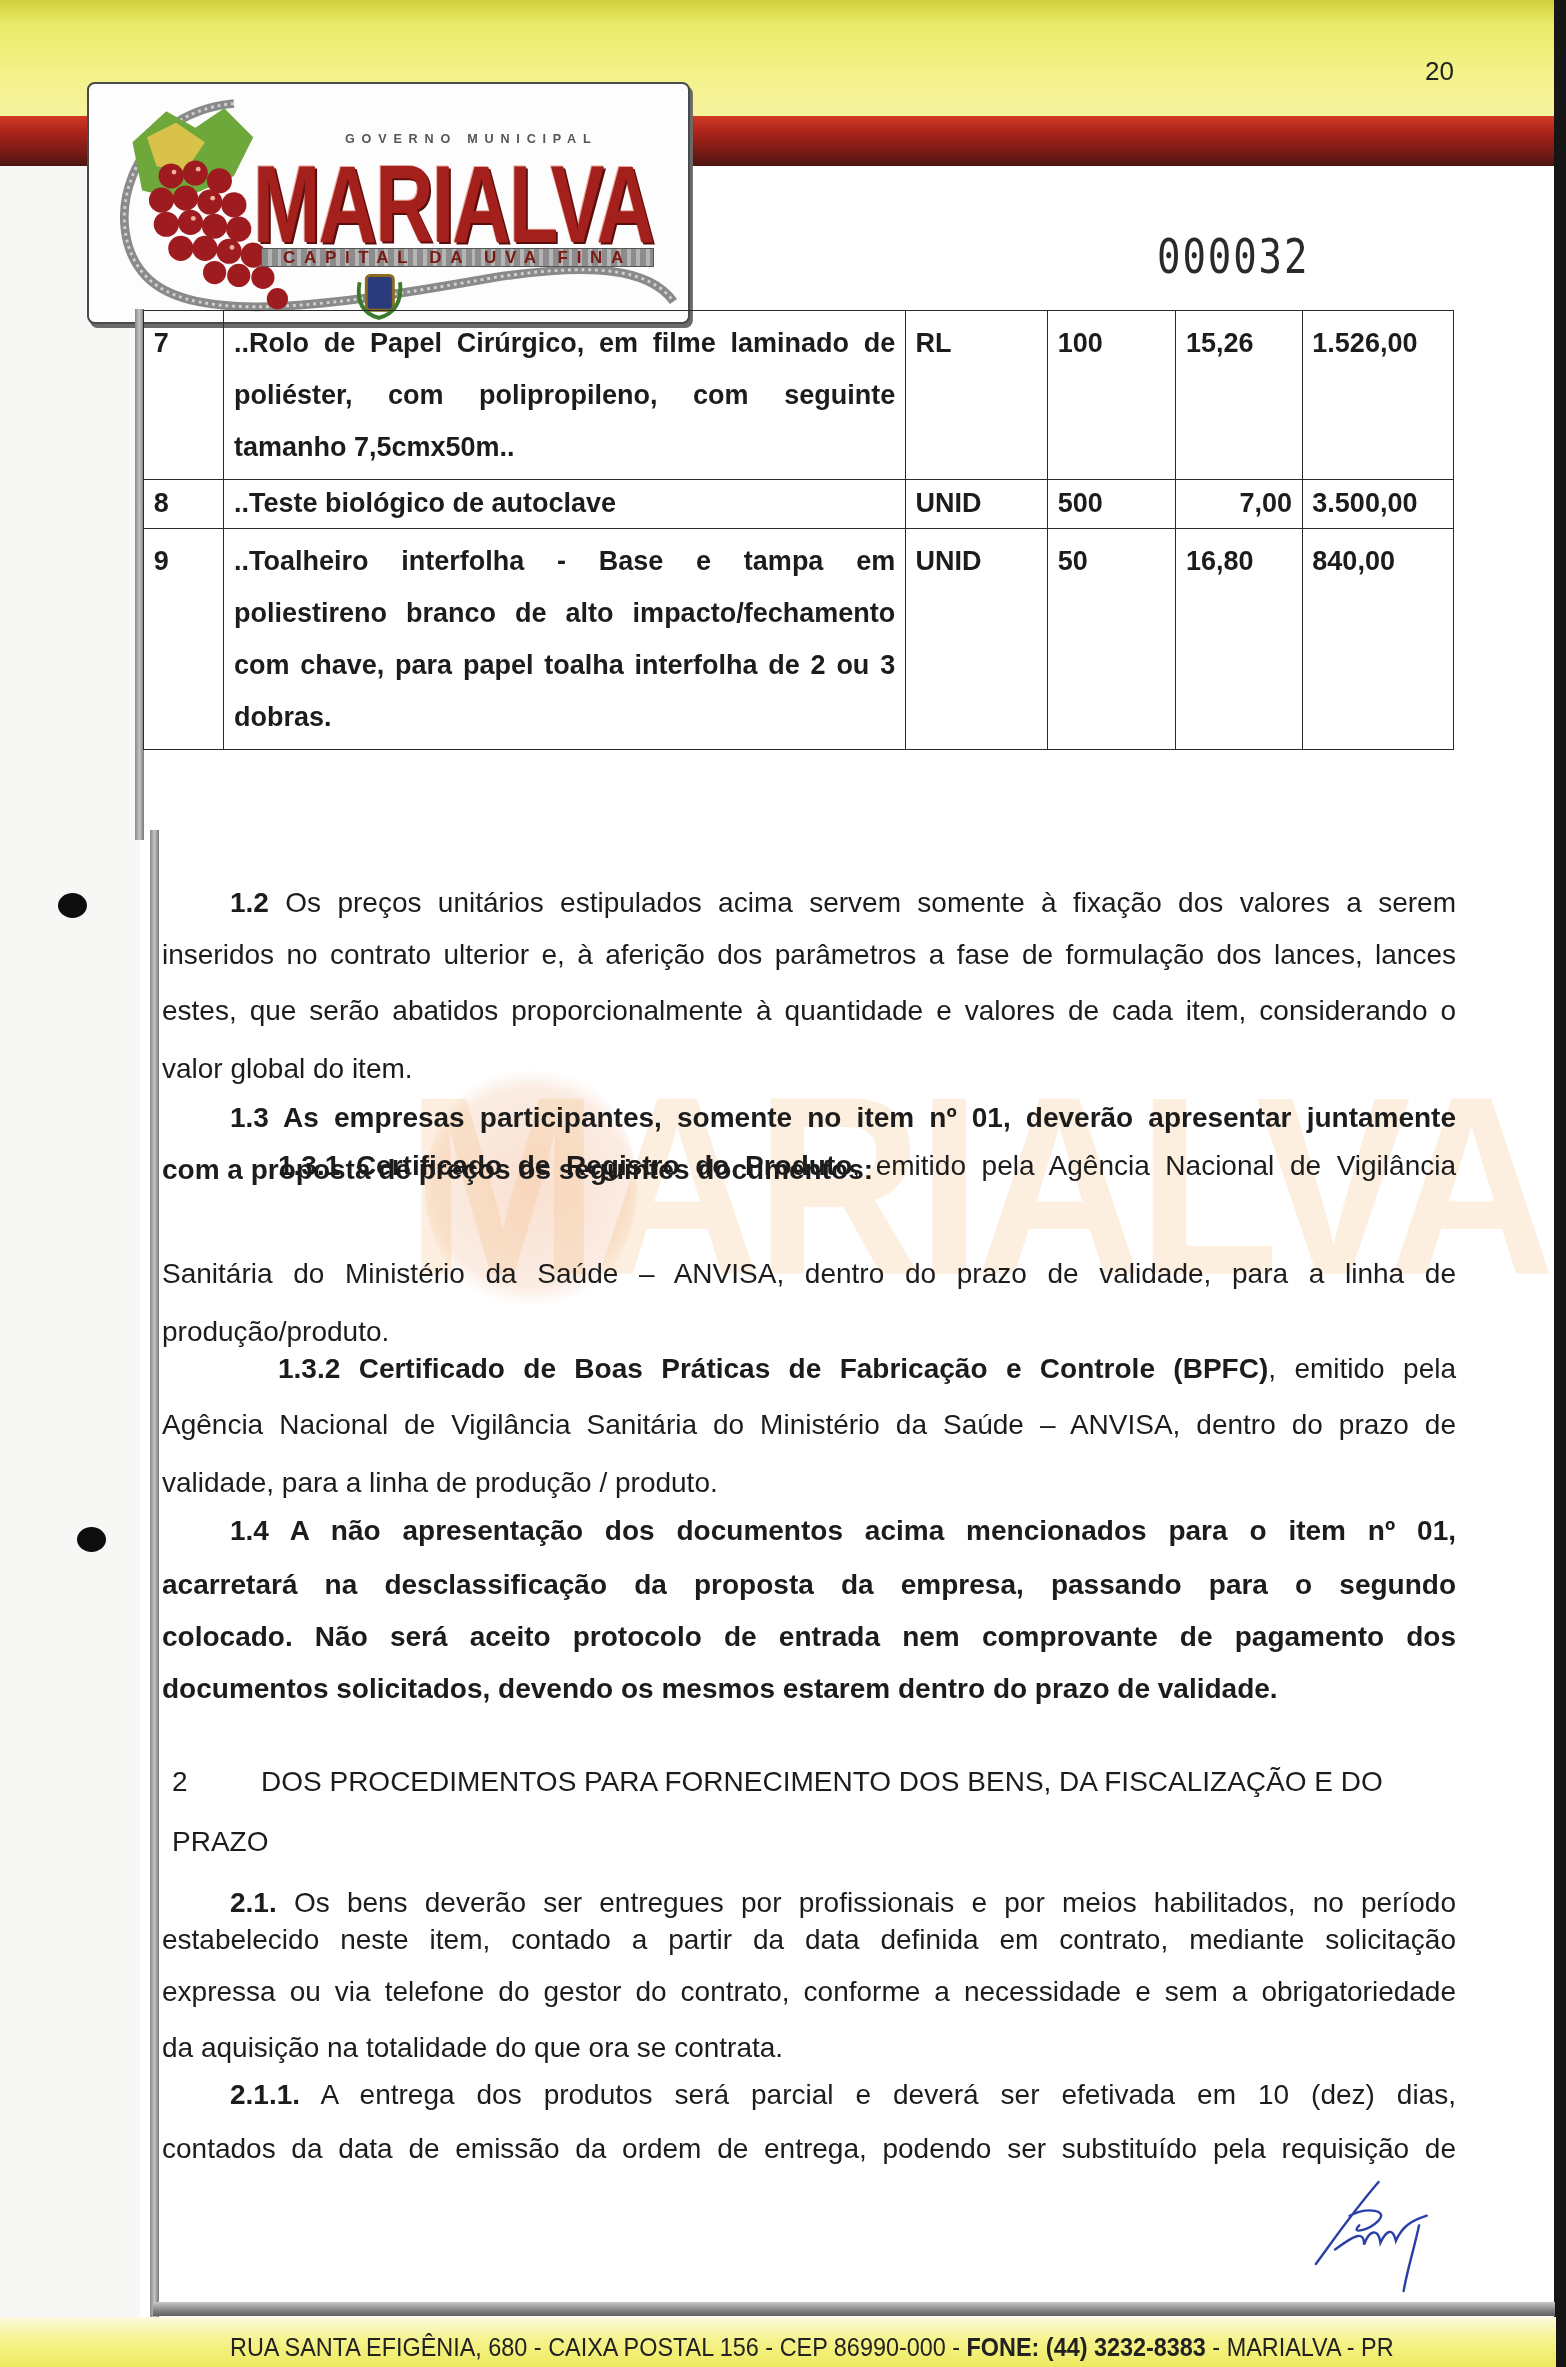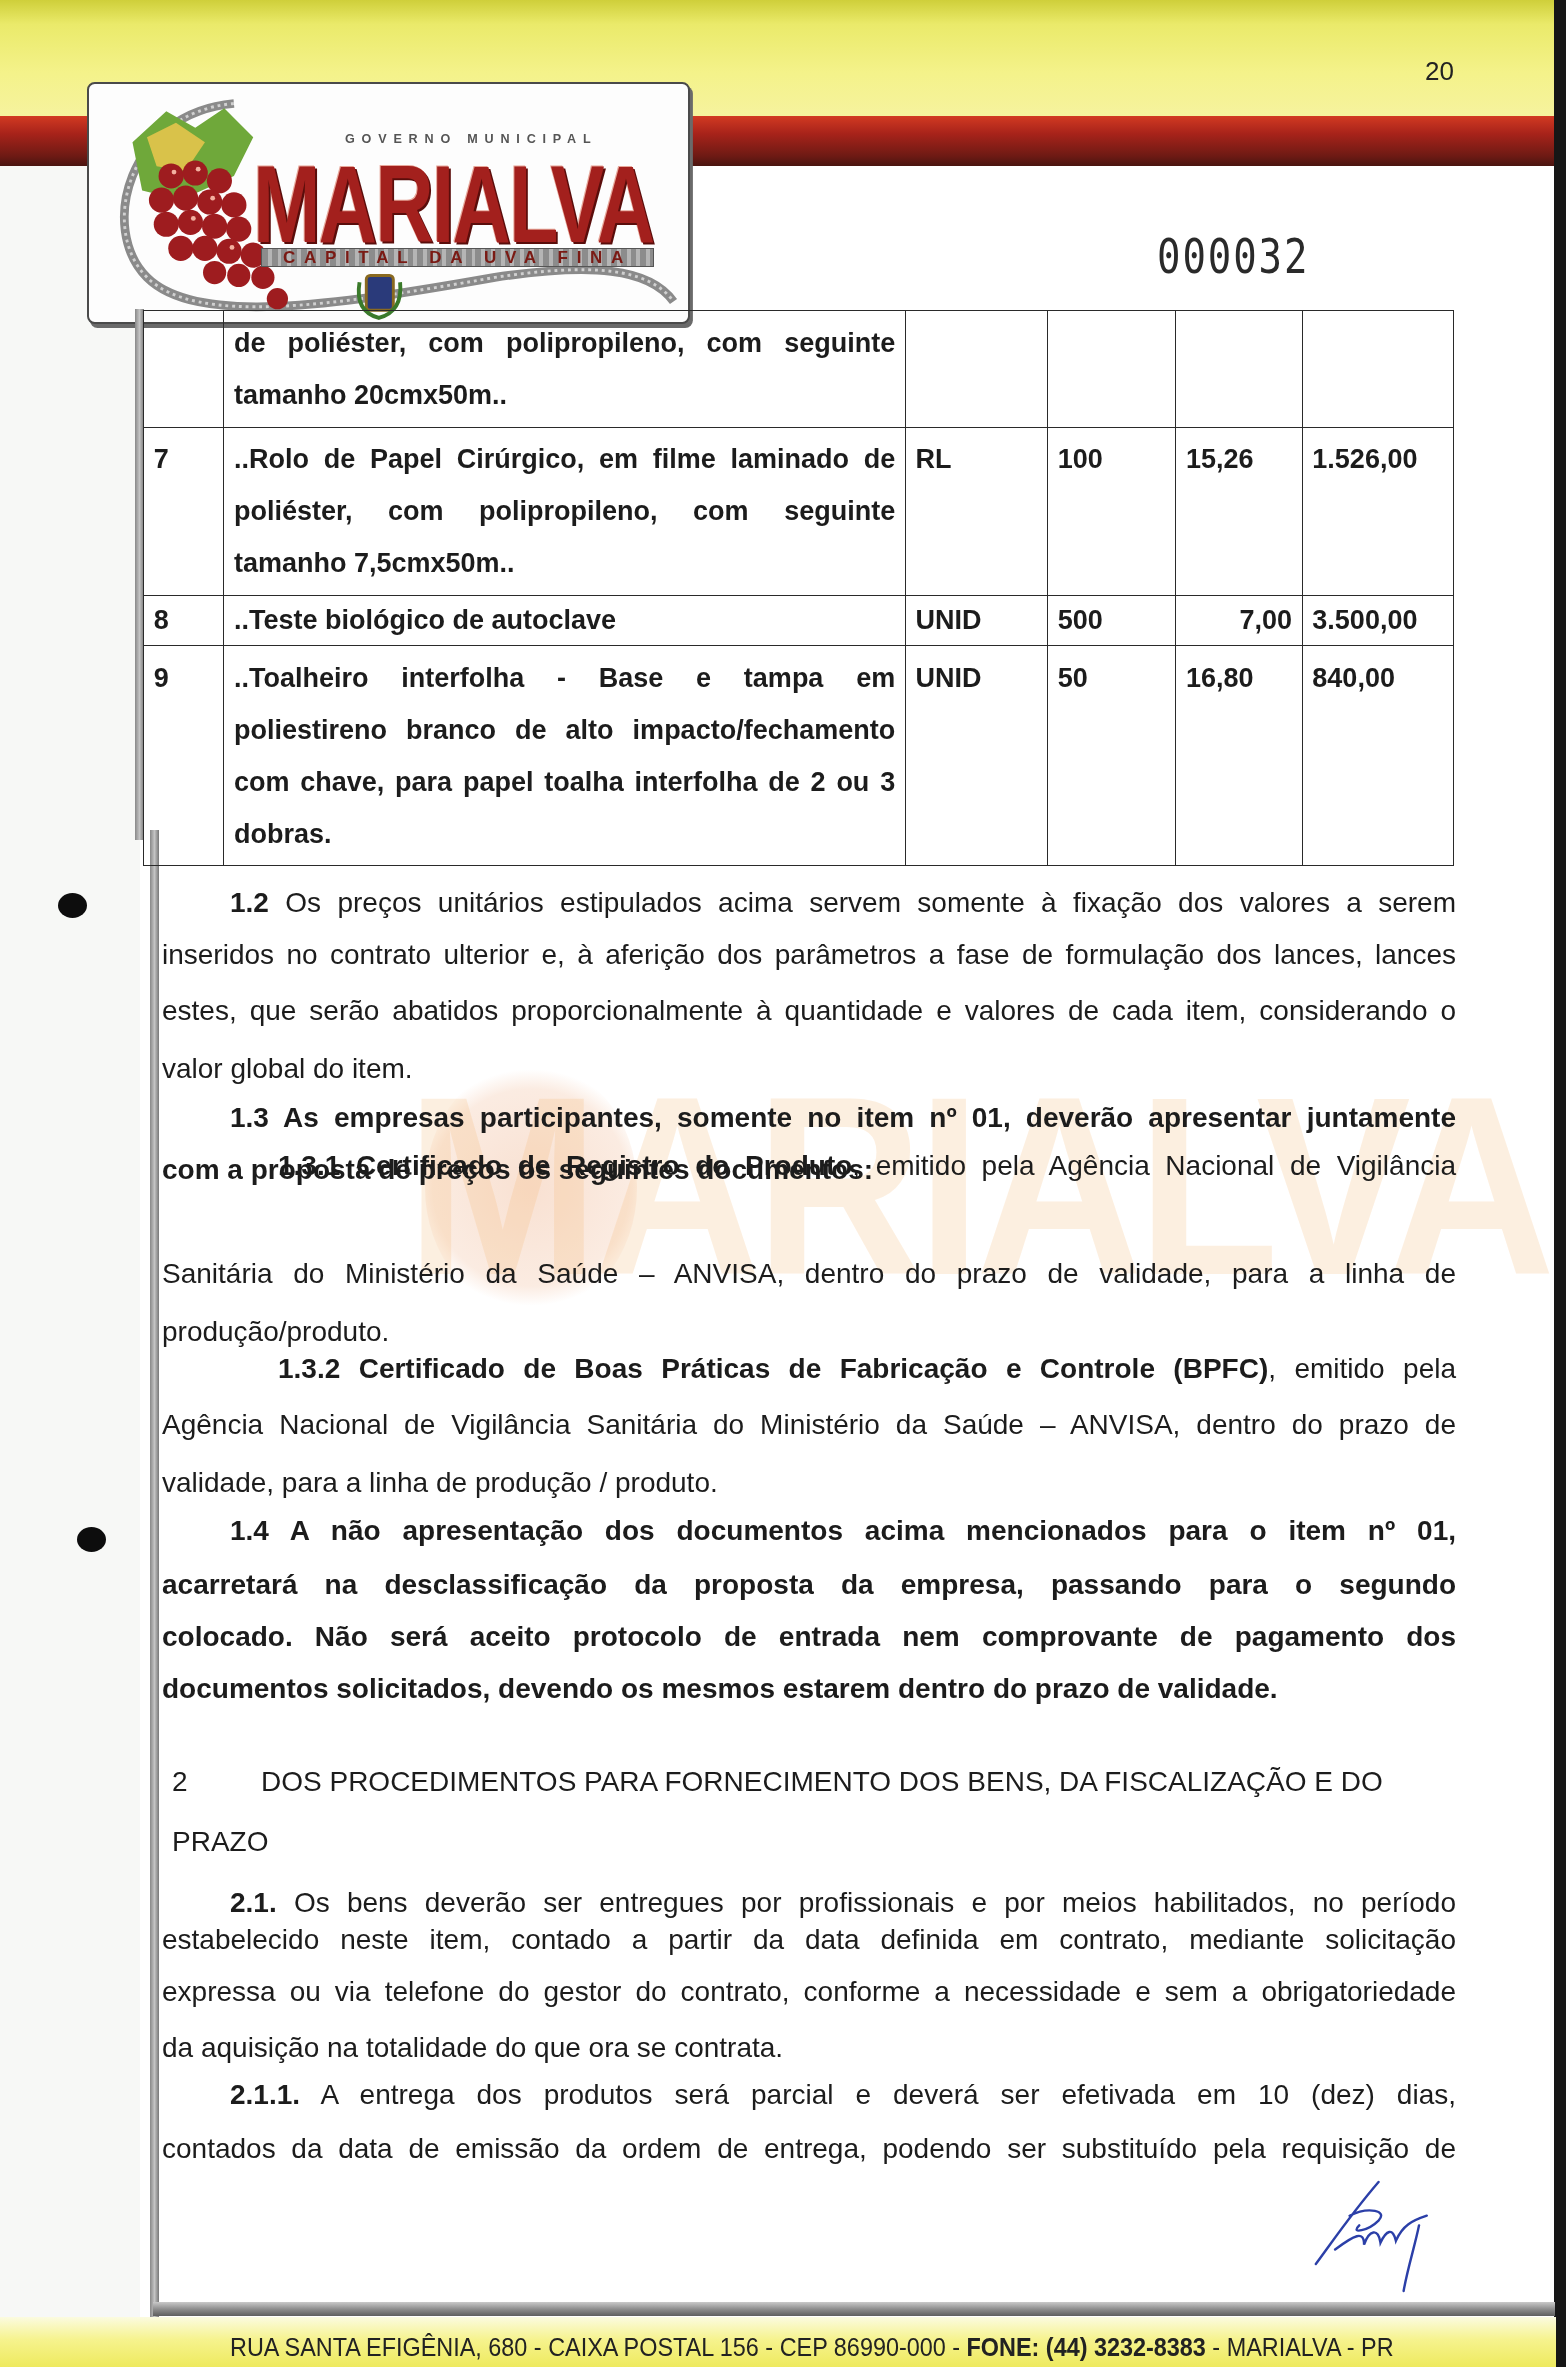--- a/index.html
+++ b/index.html
@@ -96,28 +96,20 @@
 </div>
 
 <div class="stamp">000032</div>
 
 <div class="content-left-border-a"></div>
 <div class="content-left-border-b"></div>
 <div class="content-bottom-bar"></div>
 
 <table class="items">
   <tbody>
-      <tr style="height:107px;">
-    <td class="num"></td>
-    <td class="desc">de poliéster, com polipropileno, com seguinte tamanho 20cmx50m..</td>
-    <td class="unit"></td>
-    <td class="qty"></td>
-    <td class="price"></td>
-    <td class="total"></td>
-  </tr>
   <tr style="height:156px;">
     <td class="num">7</td>
     <td class="desc">..Rolo de Papel Cirúrgico, em filme laminado de poliéster, com polipropileno, com seguinte tamanho 7,5cmx50m..</td>
     <td class="unit">RL</td>
     <td class="qty">100</td>
     <td class="price">15,26</td>
     <td class="total">1.526,00</td>
   </tr>
   <tr style="height:48px;">
     <td class="num" style="line-height:37px;">8</td>

